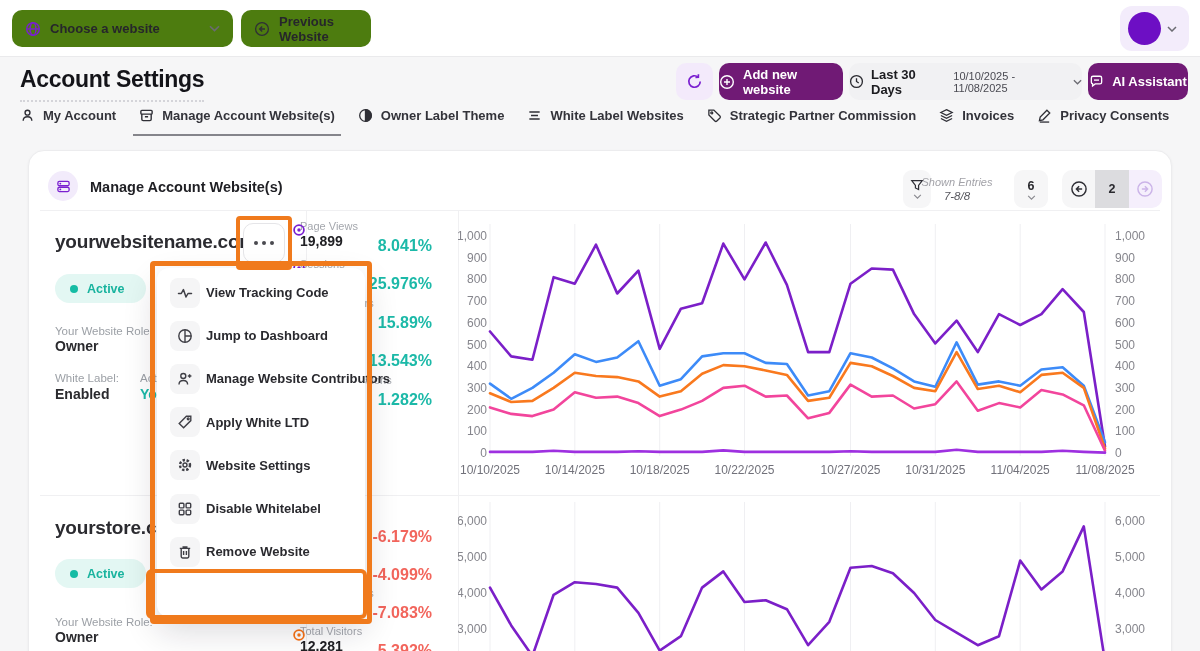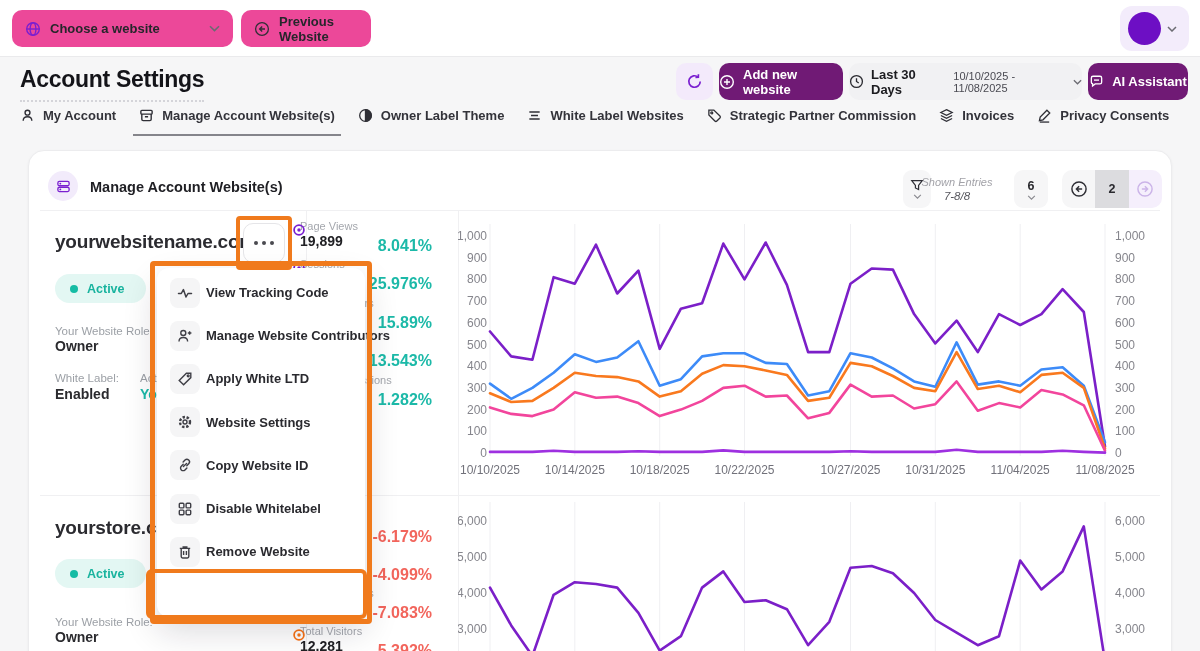--- a/index.html
+++ b/index.html
@@ -4,21 +4,21 @@
 <style>
   * { box-sizing: border-box; margin: 0; padding: 0; }
   html,body { width:1200px; height:651px; overflow:hidden; }
   body { font-family: "Liberation Sans", sans-serif; background:#F6F6F7; position:relative; color:#222; }
   #app { position:absolute; inset:0; width:1200px; height:651px; }
   svg { display:block; }
   svg text { font-family:"Liberation Sans", sans-serif; }
 
   
   .topbar { position:absolute; left:0; top:0; width:1200px; height:57px; background:#FFFFFF; border-bottom:1px solid #EAEAEC; }
-  .pill { position:absolute; top:10px; height:37px; background:#ec4899; border-radius:10px; display:flex; align-items:center; gap:9px; padding:0 13px; font-size:13px; font-weight:600; color:#26262B; cursor:pointer; }
+  .pill { position:absolute; top:10px; height:37px; background:#4d7c0f; border-radius:10px; display:flex; align-items:center; gap:9px; padding:0 13px; font-size:13px; font-weight:600; color:#26262B; cursor:pointer; }
   .avatar-wrap { position:absolute; left:1120px; top:6px; width:69px; height:45px; background:#F3ECFB; border-radius:12px; display:flex; align-items:center; padding:0 8px; gap:6px; cursor:pointer; }
   .avatar-circle { width:33px; height:33px; border-radius:50%; background:#6D0FC4; }
 
   
   .page-title { position:absolute; left:20px; top:66px; font-size:23px; font-weight:700; color:#141419; letter-spacing:-0.3px; border-bottom:2px dotted #D4D4D9; padding-bottom:7px; }
   .btn { position:absolute; top:63px; height:37px; border-radius:10px; display:flex; align-items:center; justify-content:center; gap:8px; font-size:13px; font-weight:700; cursor:pointer; }
   .btn-refresh { left:676px; width:37px; background:#F3EAFB; }
   .btn-primary { background:#701a75; color:#FFFFFF; }
   .btn-add { left:719px; width:124px; }
   .btn-date { left:849px; width:233px; background:#F1F1F3; color:#1B1B1F; gap:7px; font-weight:700; }
@@ -460,20 +460,29 @@
       <span class="tile">
           <svg width="16" height="16" viewBox="0 0 16 16" fill="none" stroke="#3F3F46" stroke-width="1.5" stroke-linejoin="round" stroke-linecap="round">
             <path d="M1.5,8.5 h2.8 L6.4,4.6 9,12 11,8.5 h3.5"></path>
           </svg>
         </span>
       <span class="lbl">View Tracking Code</span>
     </div>
     <div class="menu-item">
       <span class="tile">
           <svg width="16" height="16" viewBox="0 0 16 16" fill="none" stroke="#3F3F46" stroke-width="1.4">
+            <circle cx="8" cy="8" r="6.2"></circle>
+            <path d="M8,1.8 V14.2 M8,8 H14.2"></path>
+          </svg>
+        </span>
+      <span class="lbl">Jump to Dashboard</span>
+    </div>
+    <div class="menu-item">
+      <span class="tile">
+          <svg width="16" height="16" viewBox="0 0 16 16" fill="none" stroke="#3F3F46" stroke-width="1.4">
             <circle cx="6.3" cy="5" r="2.5"></circle>
             <path d="M2,13.5 c0,-2.5 1.9,-4 4.3,-4 s4.3,1.5 4.3,4"></path>
             <path d="M12.6,3.2 v3.6 M10.8,5 h3.6"></path>
           </svg>
         </span>
       <span class="lbl">Manage Website Contributors</span>
     </div>
     <div class="menu-item">
       <span class="tile">
           <svg width="16" height="16" viewBox="0 0 16 16" fill="none" stroke="#3F3F46" stroke-width="1.4">
@@ -484,30 +493,20 @@
       <span class="lbl">Apply White LTD</span>
     </div>
     <div class="menu-item">
       <span class="tile">
           <svg width="16" height="16" viewBox="0 0 16 16" fill="none" stroke="#3F3F46">
             <circle cx="8" cy="8" r="5" stroke-width="2.4" stroke-dasharray="2.4 1.7"></circle>
             <circle cx="8" cy="8" r="2" stroke-width="1.4"></circle>
           </svg>
         </span>
       <span class="lbl">Website Settings</span>
-    </div>
-    <div class="menu-item">
-      <span class="tile">
-          <svg width="16" height="16" viewBox="0 0 16 16" fill="none" stroke="#3F3F46" stroke-width="1.4" stroke-linecap="round">
-            <path d="M9.6,6.4 l-3.2,3.2"></path>
-            <path d="M6.2,7.3 L4.3,9.2 a2.6,2.6 0 0 0 3.7,3.7 l1.9,-1.9"></path>
-            <path d="M6.1,5 L8,3.1 a2.6,2.6 0 0 1 3.7,3.7 L9.8,8.7"></path>
-          </svg>
-        </span>
-      <span class="lbl">Copy Website ID</span>
     </div>
     <div class="menu-item">
       <span class="tile">
           <svg width="16" height="16" viewBox="0 0 16 16" fill="none" stroke="#3F3F46" stroke-width="1.4">
             <rect x="2.3" y="2.3" width="4.6" height="4.6" rx="1"></rect>
             <rect x="9.1" y="2.3" width="4.6" height="4.6" rx="1"></rect>
             <rect x="2.3" y="9.1" width="4.6" height="4.6" rx="1"></rect>
             <rect x="9.1" y="9.1" width="4.6" height="4.6" rx="1"></rect>
           </svg>
         </span>

